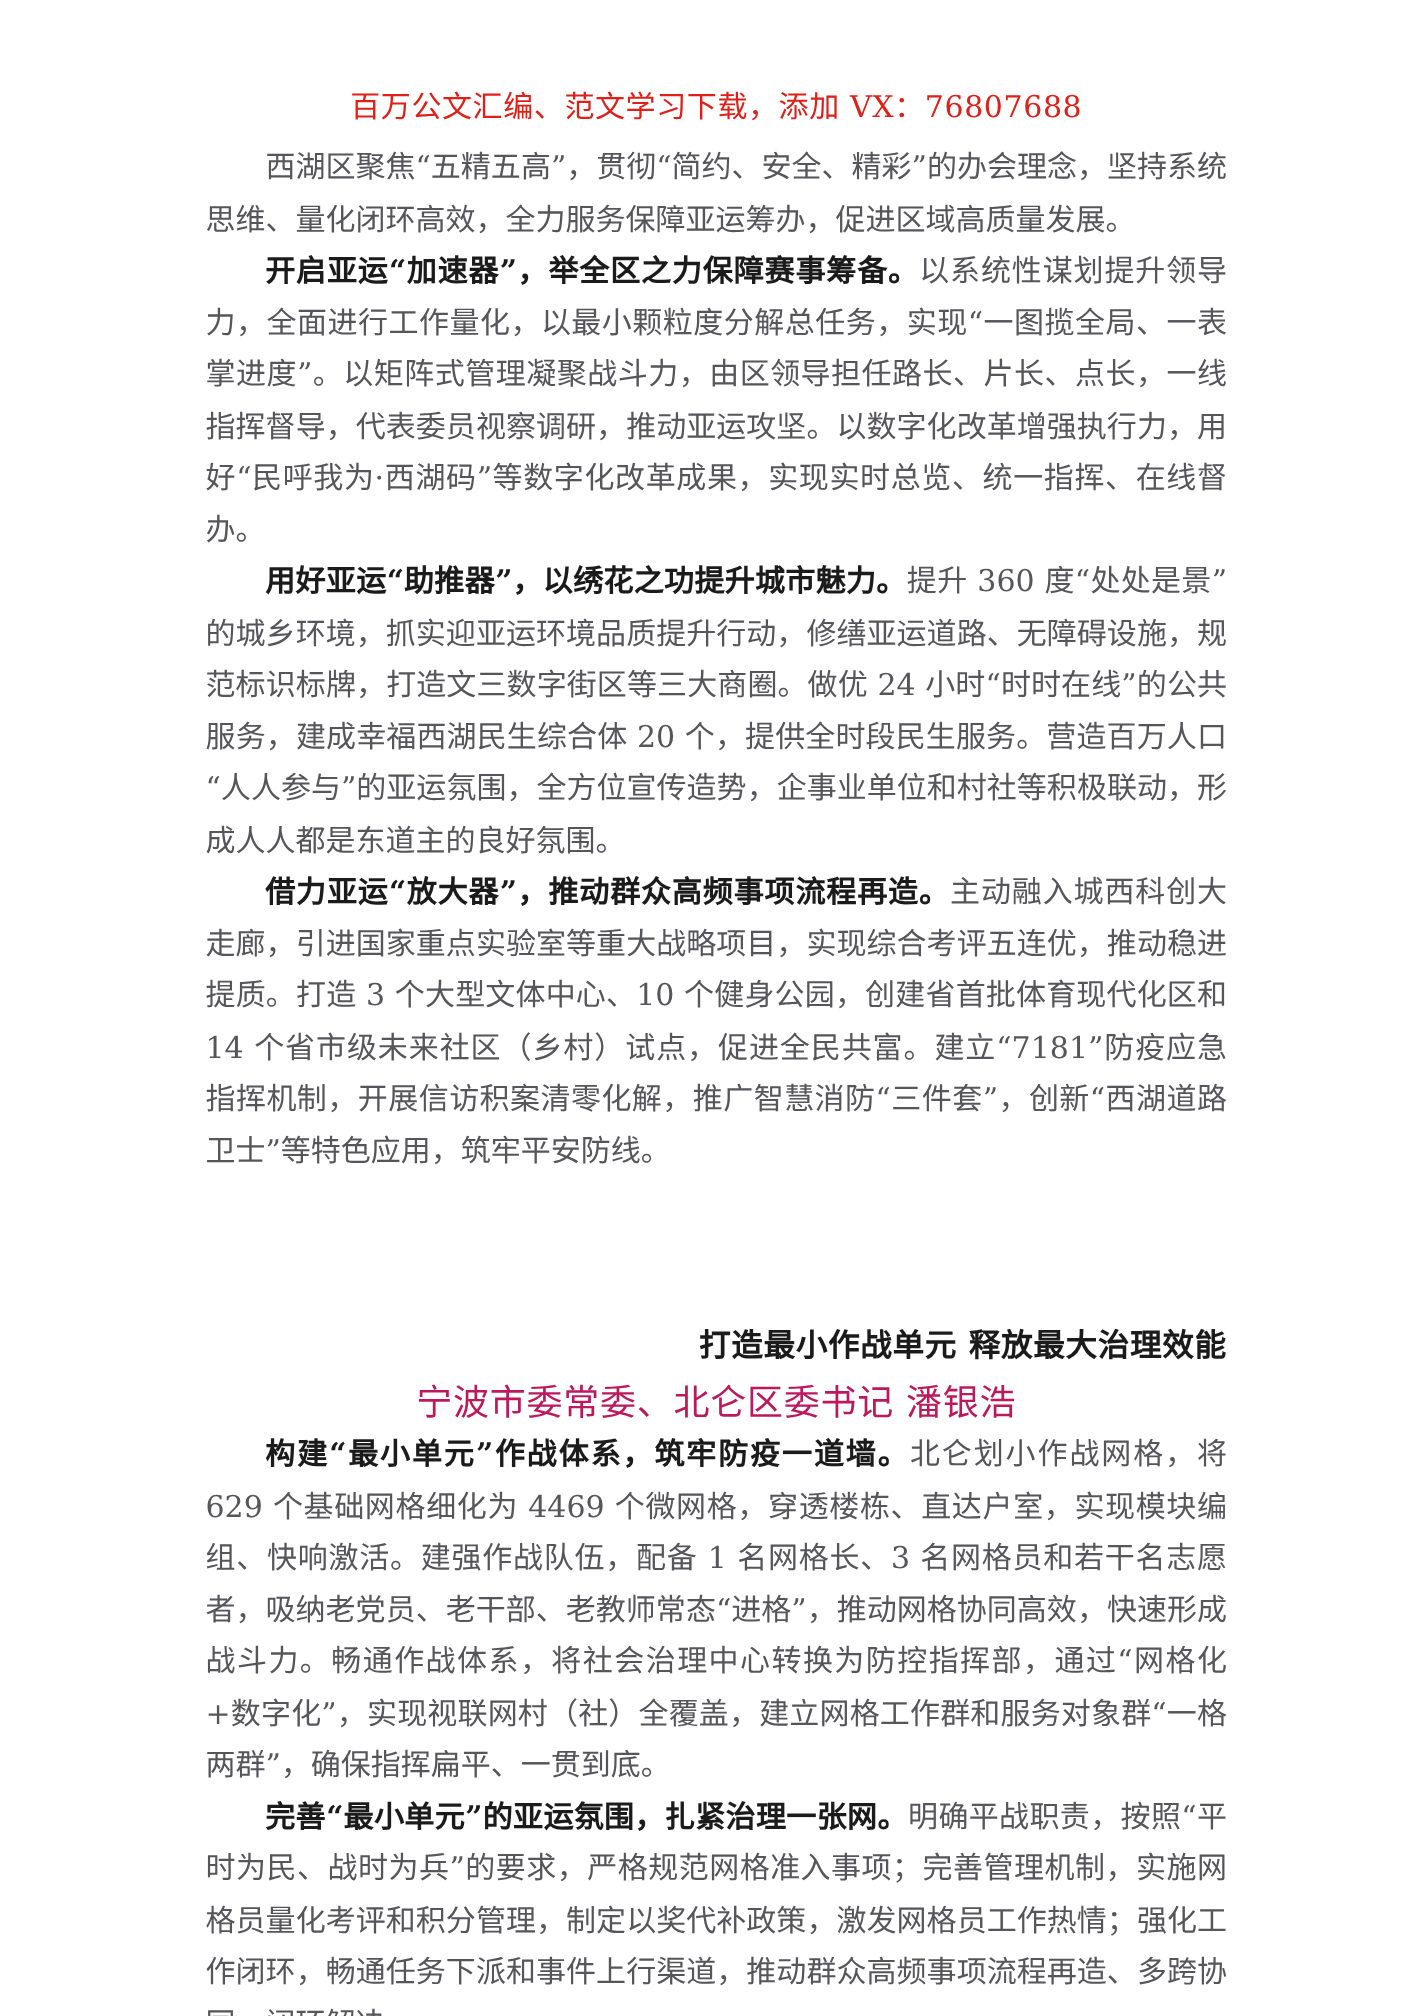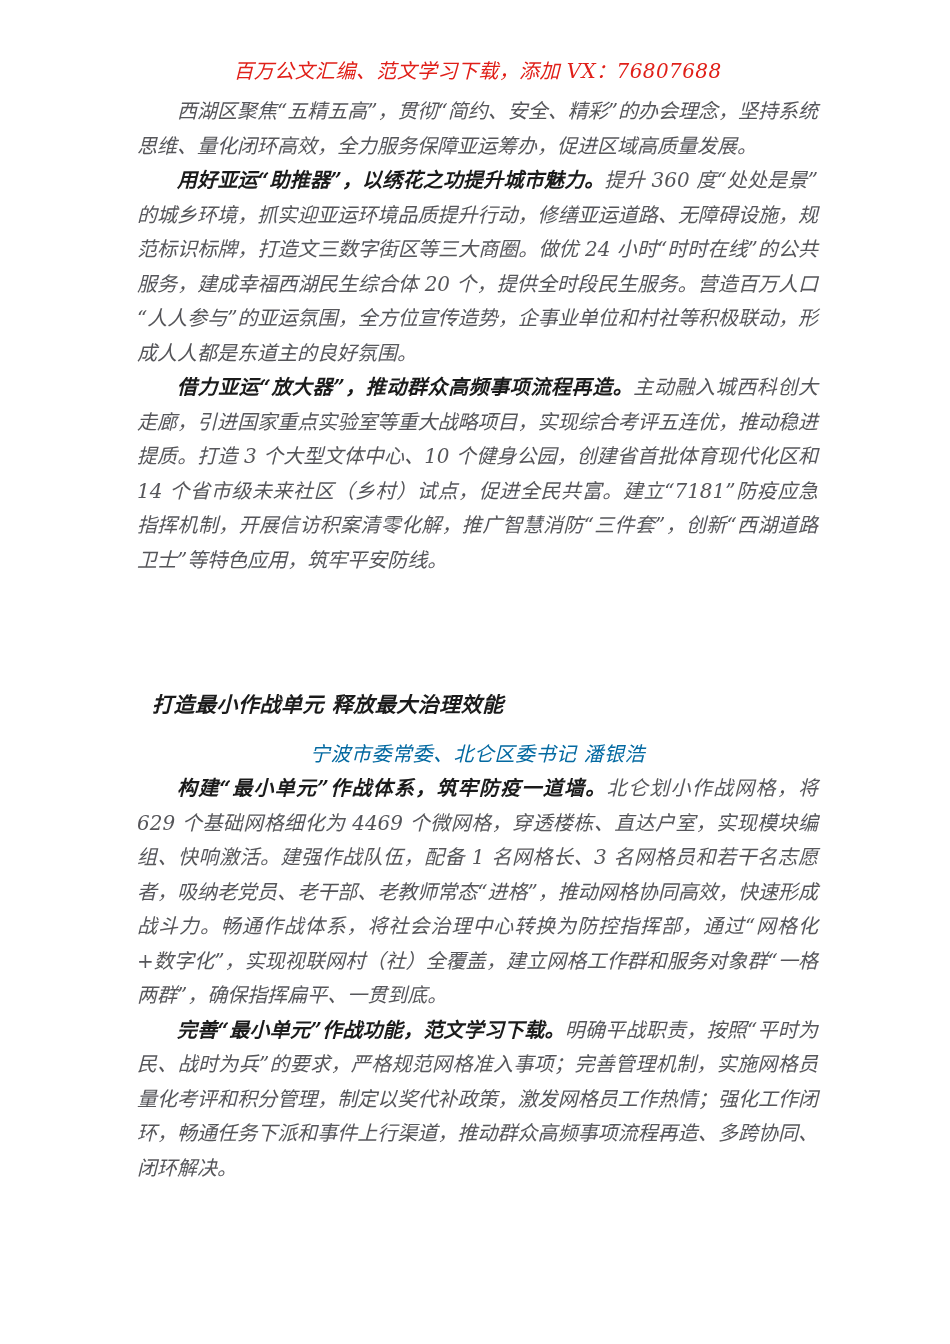--- a/index.html
+++ b/index.html
@@ -15,21 +15,20 @@
     -webkit-font-smoothing: antialiased;
   }
 
   .page {
     position: relative;
     width: 950px;
     height: 1344px;
     box-sizing: border-box;
     background: #ffffff;
     overflow: hidden;
-    font-style: italic;
   }
 
   .content {
     position: absolute;
     left: 137px;
     top: 0;
     width: 681px;
   }
 
   
@@ -62,69 +61,72 @@
     font-weight: bold;
     color: #1b1b1b;
   }
 
   
   .spacer-sections { height: 96px; }
   .spacer-after-first { height: 8px; }
 
   
   .doc-title {
-    margin: 15px;
-    text-align: left;
+    margin: 0;
+    text-align: right;
     color: #1b1b1b;
     font-size: 21px;
     font-weight: bold;
     line-height: 34px;
     letter-spacing: 0.5px;
   }
   .doc-byline {
     margin: 0;
     margin-top: 4px;
     text-align: center;
-    color: #0369a1;
-    font-size: 20px;
+    color: #be185d;
+    font-size: 24px;
     font-weight: 400;
     line-height: 34px;
     letter-spacing: 0.5px;
   }
 </style>
 </head>
 <body>
 
 <div class="page">
   <div class="content">
 
     <div class="promo-banner">百万公文汇编、范文学习下载，添加 VX：76807688</div>
 
     <div class="spacer-after-first"></div>
 
     <div>
       <p class="para">
         <span class="lead"></span><span>西湖区聚焦“五精五高”，贯彻“简约、安全、精彩”的办会理念，坚持系统思维、量化闭环高效，全力服务保障亚运筹办，促进区域高质量发展。</span>
       </p>
       <p class="para">
+        <span class="lead">开启亚运“加速器”，举全区之力保障赛事筹备。</span><span>以系统性谋划提升领导力，全面进行工作量化，以最小颗粒度分解总任务，实现“一图揽全局、一表掌进度”。以矩阵式管理凝聚战斗力，由区领导担任路长、片长、点长，一线指挥督导，代表委员视察调研，推动亚运攻坚。以数字化改革增强执行力，用好“民呼我为·西湖码”等数字化改革成果，实现实时总览、统一指挥、在线督办。</span>
+      </p>
+      <p class="para">
         <span class="lead">用好亚运“助推器”，以绣花之功提升城市魅力。</span><span>提升 360 度“处处是景”的城乡环境，抓实迎亚运环境品质提升行动，修缮亚运道路、无障碍设施，规范标识标牌，打造文三数字街区等三大商圈。做优 24 小时“时时在线”的公共服务，建成幸福西湖民生综合体 20 个，提供全时段民生服务。营造百万人口“人人参与”的亚运氛围，全方位宣传造势，企事业单位和村社等积极联动，形成人人都是东道主的良好氛围。</span>
       </p>
       <p class="para">
         <span class="lead">借力亚运“放大器”，推动群众高频事项流程再造。</span><span>主动融入城西科创大走廊，引进国家重点实验室等重大战略项目，实现综合考评五连优，推动稳进提质。打造 3 个大型文体中心、10 个健身公园，创建省首批体育现代化区和 14 个省市级未来社区（乡村）试点，促进全民共富。建立“7181”防疫应急指挥机制，开展信访积案清零化解，推广智慧消防“三件套”，创新“西湖道路卫士”等特色应用，筑牢平安防线。</span>
       </p>
     </div>
 
     <div class="spacer-sections"></div>
 
     <div>
       <h1 class="doc-title">打造最小作战单元 释放最大治理效能</h1>
       <div class="doc-byline">宁波市委常委、北仑区委书记 潘银浩</div>
 
       <p class="para">
         <span class="lead">构建“最小单元”作战体系，筑牢防疫一道墙。</span><span>北仑划小作战网格，将 629 个基础网格细化为 4469 个微网格，穿透楼栋、直达户室，实现模块编组、快响激活。建强作战队伍，配备 1 名网格长、3 名网格员和若干名志愿者，吸纳老党员、老干部、老教师常态“进格”，推动网格协同高效，快速形成战斗力。畅通作战体系，将社会治理中心转换为防控指挥部，通过“网格化+数字化”，实现视联网村（社）全覆盖，建立网格工作群和服务对象群“一格两群”，确保指挥扁平、一贯到底。</span>
       </p>
       <p class="para">
-        <span class="lead">完善“最小单元”作战功能，范文学习下载。</span><span>明确平战职责，按照“平时为民、战时为兵”的要求，严格规范网格准入事项；完善管理机制，实施网格员量化考评和积分管理，制定以奖代补政策，激发网格员工作热情；强化工作闭环，畅通任务下派和事件上行渠道，推动群众高频事项流程再造、多跨协同、闭环解决。</span>
+        <span class="lead">完善“最小单元”的亚运氛围，扎紧治理一张网。</span><span>明确平战职责，按照“平时为民、战时为兵”的要求，严格规范网格准入事项；完善管理机制，实施网格员量化考评和积分管理，制定以奖代补政策，激发网格员工作热情；强化工作闭环，畅通任务下派和事件上行渠道，推动群众高频事项流程再造、多跨协同、闭环解决。</span>
       </p>
     </div>
 
   </div>
 </div>
 
 </body></html>

